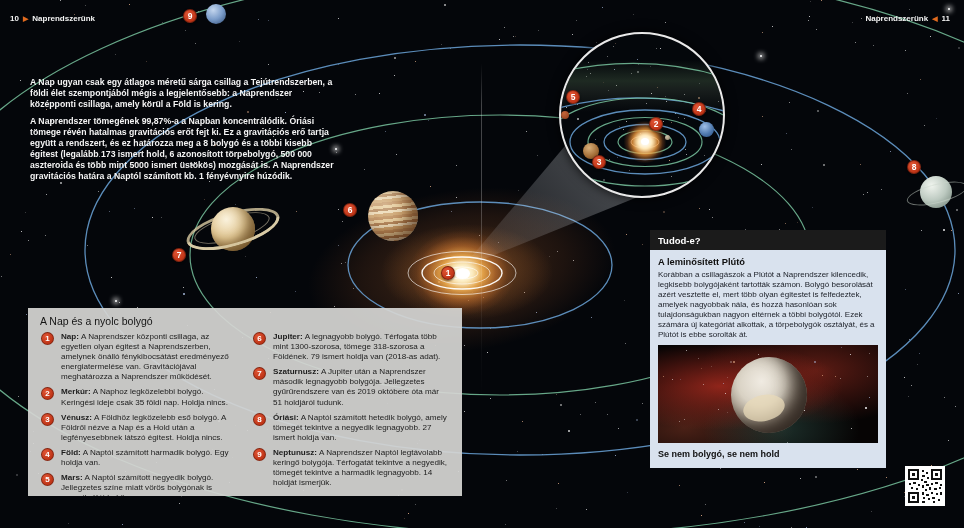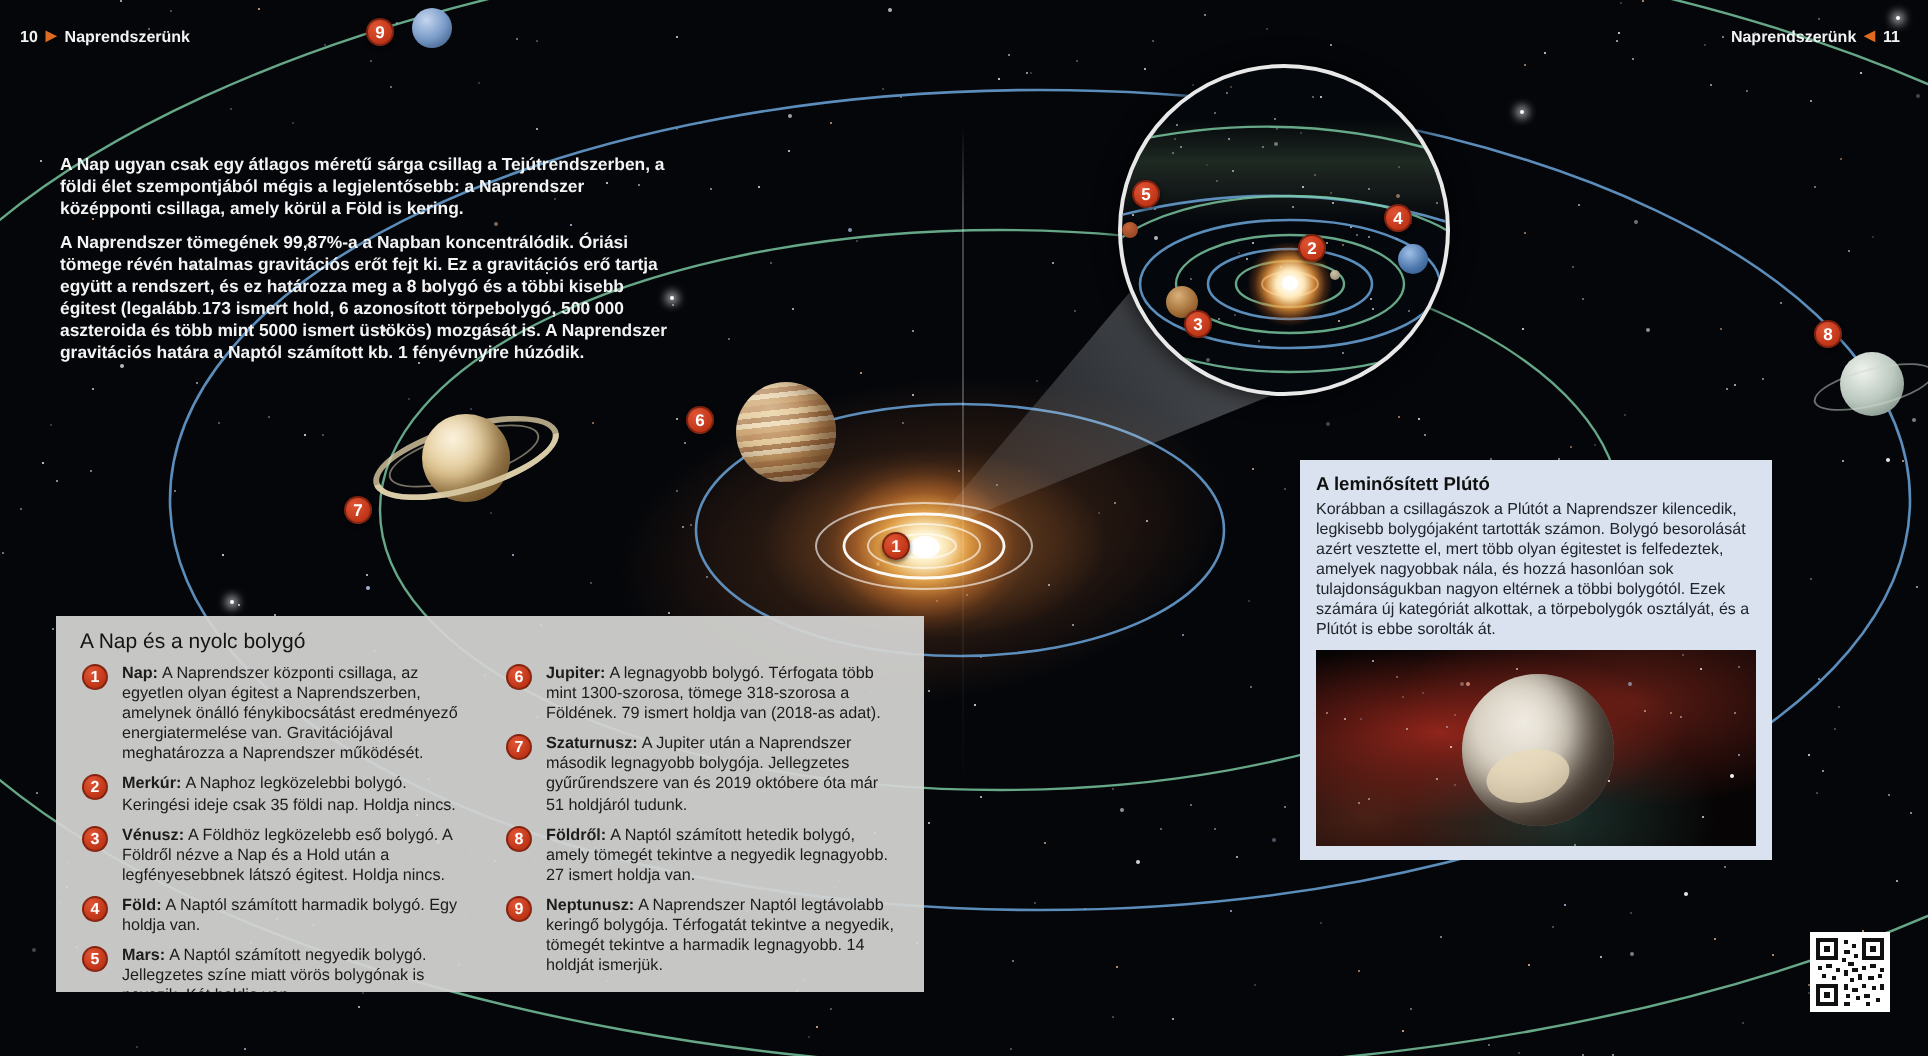--- a/index.html
+++ b/index.html
@@ -636,30 +636,31 @@
         </div>
       </div>
       <div class="pcol">
         <div class="pitem">
           <span class="mkb">6</span><span class="pname">Jupiter:</span><span>A legnagyobb bolygó. Térfogata több mint 1300-szorosa, tömege 318-szorosa a Földének. 79 ismert holdja van (2018-as adat).</span>
         </div>
         <div class="pitem">
           <span class="mkb">7</span><span class="pname">Szaturnusz:</span><span>A Jupiter után a Naprendszer második legnagyobb bolygója. Jellegzetes gyűrűrendszere van és 2019 októbere óta már 51 holdjáról tudunk.</span>
         </div>
         <div class="pitem">
-          <span class="mkb">8</span><span class="pname">Földről:</span><span>A Naptól számított hetedik bolygó, amely tömegét tekintve a negyedik legnagyobb. 27 ismert holdja van.</span>
+          <span class="mkb">8</span><span class="pname">Óriási:</span><span>A Naptól számított hetedik bolygó, amely tömegét tekintve a negyedik legnagyobb. 27 ismert holdja van.</span>
         </div>
         <div class="pitem">
           <span class="mkb">9</span><span class="pname">Neptunusz:</span><span>A Naprendszer Naptól legtávolabb keringő bolygója. Térfogatát tekintve a negyedik, tömegét tekintve a harmadik legnagyobb. 14 holdját ismerjük.</span>
         </div>
       </div>
     </div>
   </div>
 
   <div class="abs dyk">
+    <div class="dyk-h">Tudod-e?</div>
     <div class="dyk-b">
       <p class="dyk-t">A leminősített Plútó</p>
       <p class="dyk-p">Korábban a csillagászok a Plútót a Naprendszer kilencedik, legkisebb bolygójaként tartották számon. Bolygó besorolását azért vesztette el, mert több olyan égitestet is felfedeztek, amelyek nagyobbak nála, és hozzá hasonlóan sok tulajdonságukban nagyon eltérnek a többi bolygótól. Ezek számára új kategóriát alkottak, a törpebolygók osztályát, és a Plútót is ebbe sorolták át.</p>
       <div class="pluto-img">
         <div class="starfield">
             <i style="left: 155.9px; top: 16.4px; width: 2px; height: 2px; opacity: 0.58; background: rgb(185, 205, 244);"></i>
             <i style="left: 5.1px; top: 31.3px; width: 1px; height: 1px; opacity: 0.65; background: rgb(255, 196, 154);"></i>
             <i style="left: 100.6px; top: 51.9px; width: 1px; height: 1px; opacity: 0.76; background: rgb(255, 255, 255);"></i>
             <i style="left: 72px; top: 16.1px; width: 2px; height: 2px; opacity: 0.32; background: rgb(255, 255, 255);"></i>
             <i style="left: 94.4px; top: 61.4px; width: 1px; height: 1px; opacity: 0.87; background: rgb(255, 255, 255);"></i>
@@ -698,20 +699,21 @@
             <i style="left: 84.8px; top: 65.6px; width: 1px; height: 1px; opacity: 0.58; background: rgb(255, 255, 255);"></i>
             <i style="left: 14.4px; top: 34.1px; width: 1px; height: 1px; opacity: 0.71; background: rgb(255, 255, 255);"></i>
             <i style="left: 211.1px; top: 8px; width: 1px; height: 1px; opacity: 0.45; background: rgb(255, 255, 255);"></i>
             <i style="left: 107px; top: 60.2px; width: 1px; height: 1px; opacity: 0.69; background: rgb(255, 255, 255);"></i>
             <i style="left: 206.7px; top: 62.3px; width: 2px; height: 2px; opacity: 0.95; background: rgb(255, 255, 255);"></i>
             <i style="left: 52.7px; top: 21.2px; width: 1px; height: 1px; opacity: 0.26; background: rgb(255, 255, 255);"></i>
             <i style="left: 96.8px; top: 66.3px; width: 1px; height: 1px; opacity: 0.97; background: rgb(255, 255, 255);"></i>
           </div>
         <div class="pluto"></div>
       </div>
+      <p class="cap-t">Se nem bolygó, se nem hold</p>
     </div>
   </div>
 
   <svg class="abs qr" width="40" height="40" viewBox="0 0 40 40">
     <rect width="40" height="40" fill="#fff"></rect>
     <g fill="#111">
       <rect x="3" y="3" width="11" height="11"></rect>
         <rect x="26" y="3" width="11" height="11"></rect>
         <rect x="3" y="26" width="11" height="11"></rect>
       <rect x="17" y="4" width="2" height="2"></rect>

